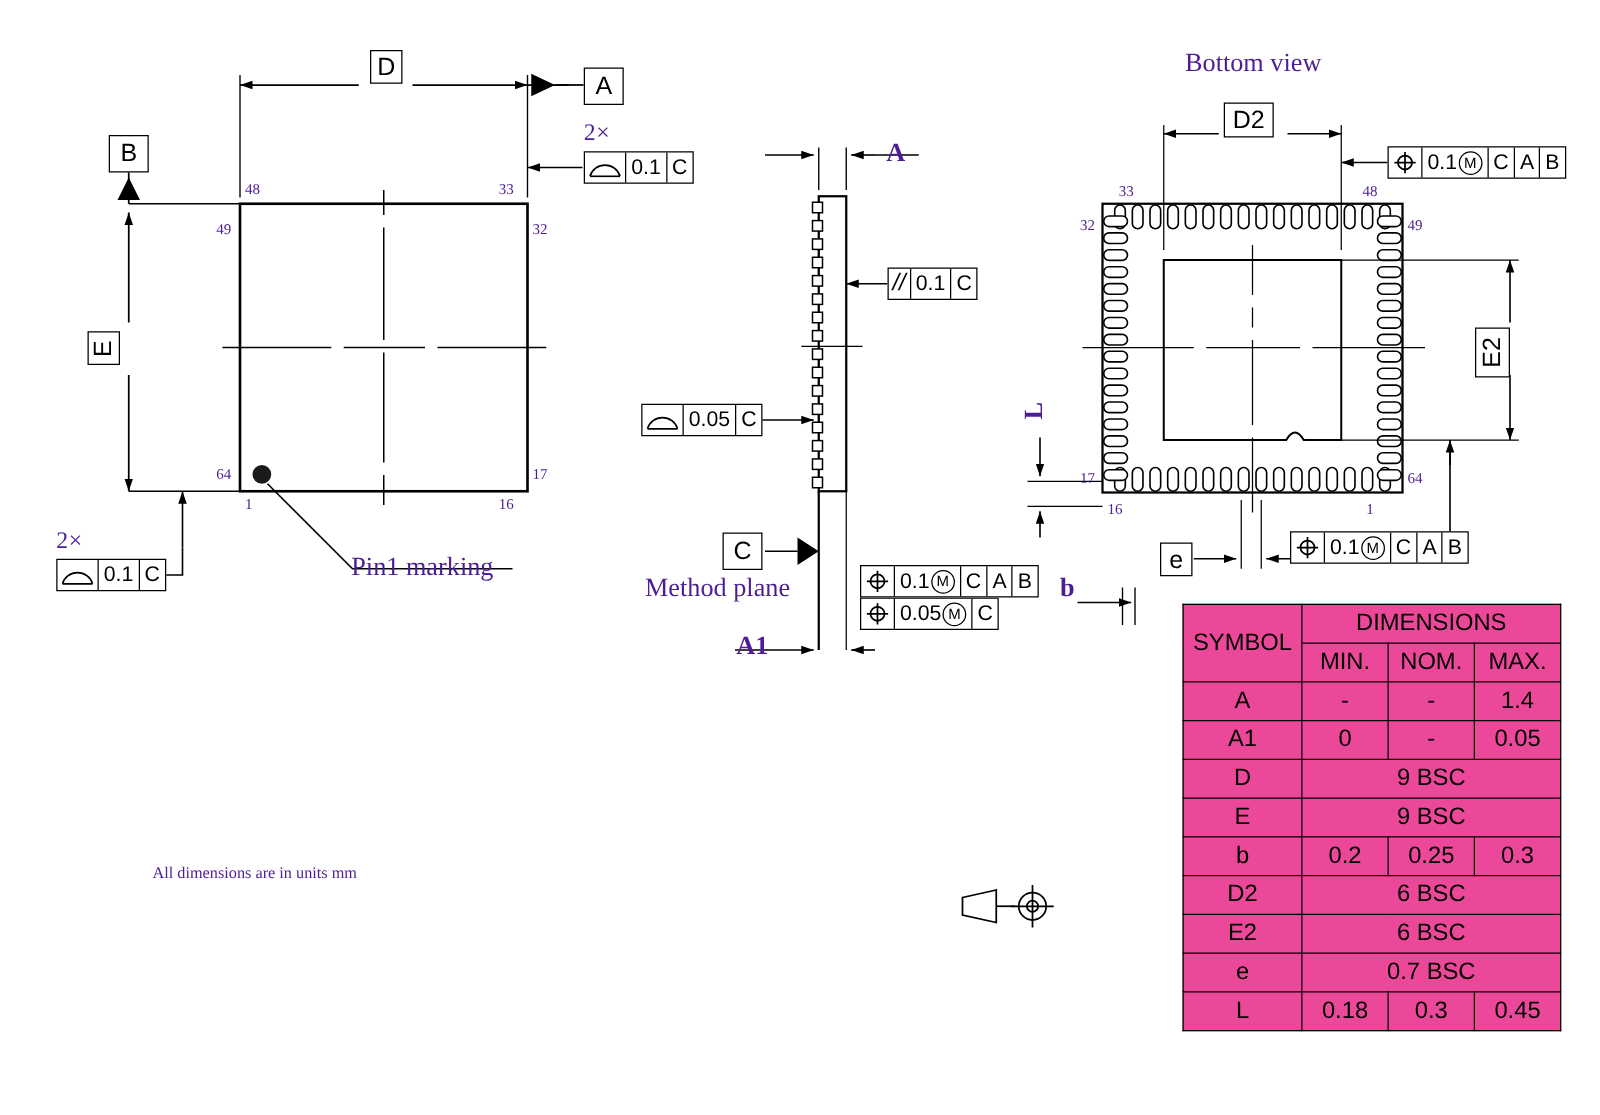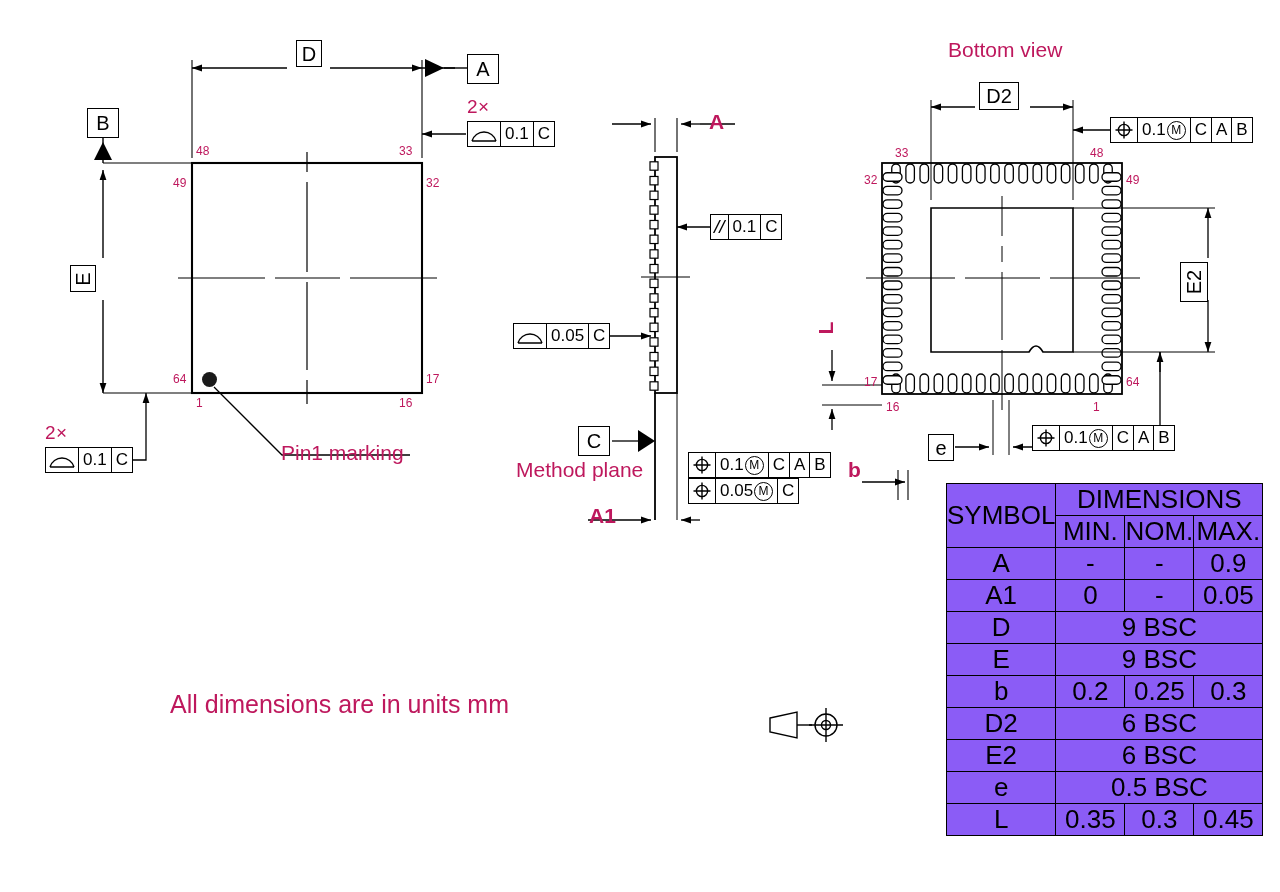--- a/index.html
+++ b/index.html
@@ -4,23 +4,23 @@
 <title>QFN Package Mechanical Drawing</title>
 <style>
   html,body{margin:0;padding:0;background:#ffffff;}
   body{
     width:1280px;height:892px;position:relative;overflow:hidden;
     font-family:"Liberation Sans", sans-serif;color:#000;
   }
   #root{position:absolute;left:0;top:0;width:1280px;height:892px;}
   svg.draw{position:absolute;left:0;top:0;width:1280px;height:892px;}
 
-  .txt{position:absolute;white-space:nowrap;color:#be185d;}
+  .txt{position:absolute;white-space:nowrap;color:#4c1d95;font-family:Liberation Serif, serif;}
   .t-title{font-size:21px;}
-  .t-note{font-size:25px;margin-left:48px;}
+  .t-note{font-size:13px;}
   .t-pin{font-size:12px;}
   .t-lbl{font-size:21px;}
   .t-2x{font-size:19px;letter-spacing:0.5px;}
 
   
   .boxlabel{
     position:absolute;border:1.4px solid #000;background:#fff;
     display:flex;align-items:center;justify-content:center;
     font-size:20px;line-height:1;box-sizing:border-box;
   }
@@ -37,22 +37,22 @@
   }
   .fcf .cell:last-child{border-right:none;}
   .fcf .cell.sym{padding:0 3px;}
   .mcirc{
     display:inline-flex;align-items:center;justify-content:center;
     width:17px;height:17px;border:1.3px solid #000;border-radius:50%;
     font-size:12px;margin-left:1px;
   }
   .tbl-wrap{position:absolute;}
   table.dims{
-    border-collapse:collapse;background:#8b5cf6;
-    font-size:26px;table-layout:fixed;
+    border-collapse:collapse;background:#ec4899;
+    font-size:19px;table-layout:fixed;
   }
   table.dims th, table.dims td{
     border:1.3px solid #000;text-align:center;
     padding:0;height:30px;font-weight:normal;
   }
   table.dims th.sym{width:94px;}
   table.dims td.c, table.dims th.c{width:68px;}
   .pin1dot{position:absolute;width:15px;height:15px;border-radius:50%;background:#1a1a1a;}
 </style>
 </head>
@@ -459,21 +459,21 @@
           <th class="c">MIN.</th>
           <th class="c">NOM.</th>
           <th class="c">MAX.</th>
         </tr>
       </thead>
       <tbody id="dims-body">
           <tr>
             <td>A</td>
             <td class="c">-</td>
             <td class="c">-</td>
-            <td class="c">0.9</td>
+            <td class="c">1.4</td>
           </tr>
           <tr>
             <td>A1</td>
             <td class="c">0</td>
             <td class="c">-</td>
             <td class="c">0.05</td>
           </tr>
           <tr>
             <td>D</td>
             <td colspan="3">9 BSC</td>
@@ -491,25 +491,25 @@
           <tr>
             <td>D2</td>
             <td colspan="3">6 BSC</td>
           </tr>
           <tr>
             <td>E2</td>
             <td colspan="3">6 BSC</td>
           </tr>
           <tr>
             <td>e</td>
-            <td colspan="3">0.5 BSC</td>
+            <td colspan="3">0.7 BSC</td>
           </tr>
           <tr>
             <td>L</td>
-            <td class="c">0.35</td>
+            <td class="c">0.18</td>
             <td class="c">0.3</td>
             <td class="c">0.45</td>
           </tr>
         </tbody>
     </table>
   </div>
 
 </div>
 
 </body></html>

